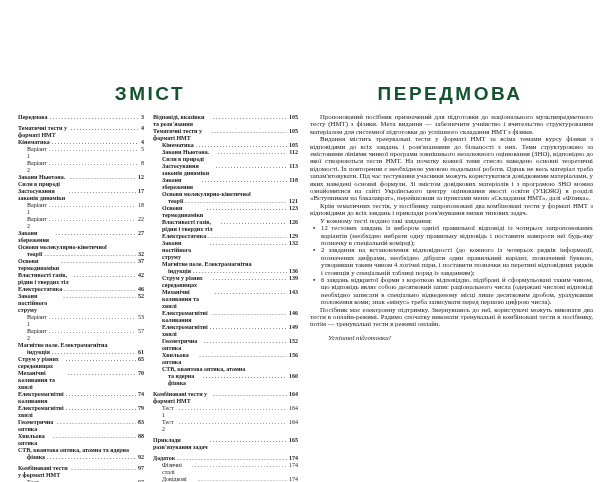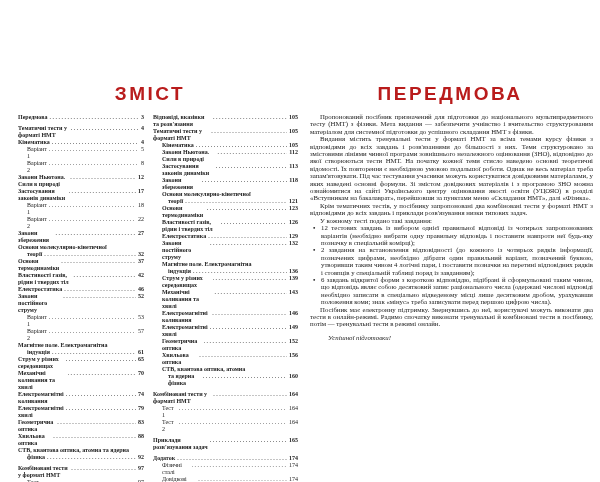--- a/index.html
+++ b/index.html
@@ -3,21 +3,21 @@
 <meta charset="utf-8">
 <style>
   html,body{margin:0;padding:0;background:#ffffff;}
   .spread{position:relative;width:600px;height:482px;background:#ffffff;color:#1f1f1f;
           font-family:"Liberation Serif", serif;overflow:hidden;}
   .page{position:absolute;top:0;height:482px;background:#ffffff;}
   .page-left{left:0;width:300px;}
   .page-right{left:300px;width:300px;}
   .page-title{position:absolute;top:83px;left:0;width:100%;text-align:center;
               font-family:"Liberation Sans", sans-serif;font-weight:700;
-              font-size:19px;letter-spacing:2.5px;color:#b91c1c;}
+              font-size:19px;letter-spacing:2.5px;color:#14532d;}
   
   .toc-col{position:absolute;top:114px;font-size:6px;line-height:7px;color:#222;}
   #toc-col-left{left:18px;width:126px;}
   #toc-col-right{left:153px;width:145px;}
   .toc-line{display:flex;align-items:baseline;}
   .toc-line .t{white-space:normal;}
   .b{font-weight:700;}
   .ind1{padding-left:9px;}
   .ind2{padding-left:15px;}
   .dots{flex:1 1 auto;overflow:hidden;white-space:nowrap;margin:0 2px;color:#444;}

